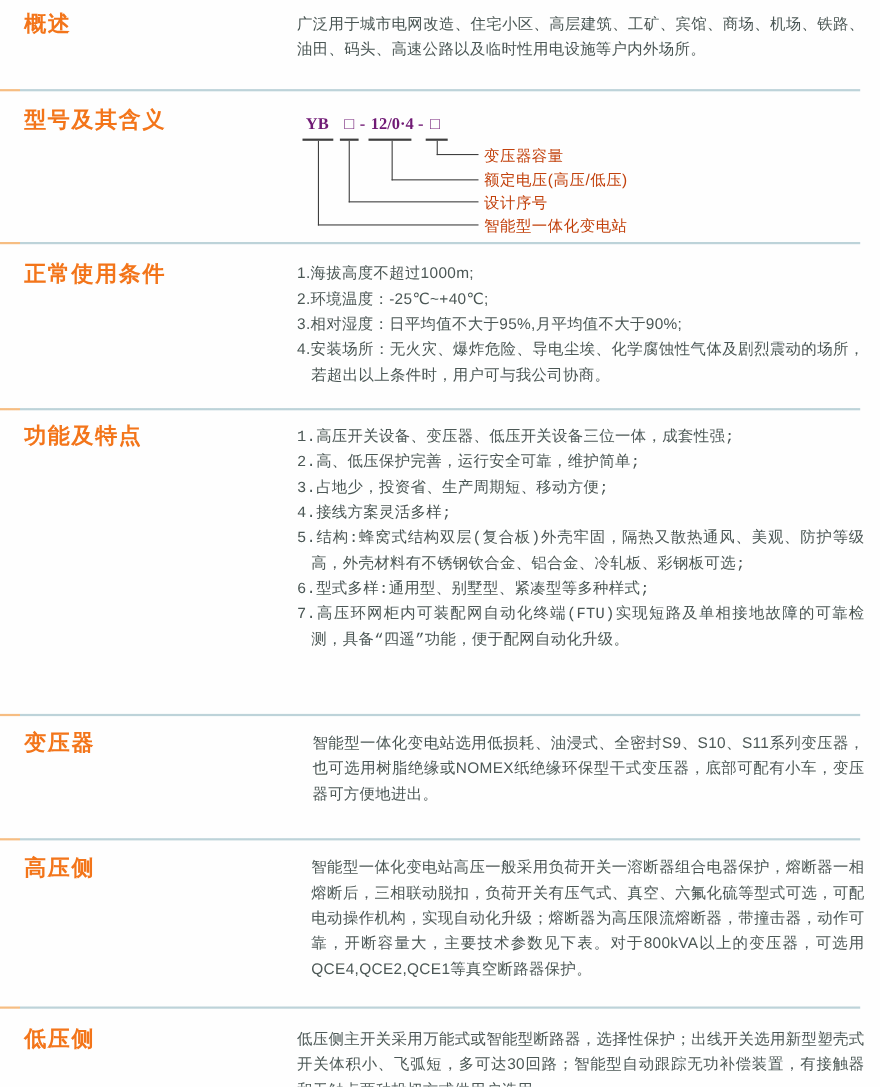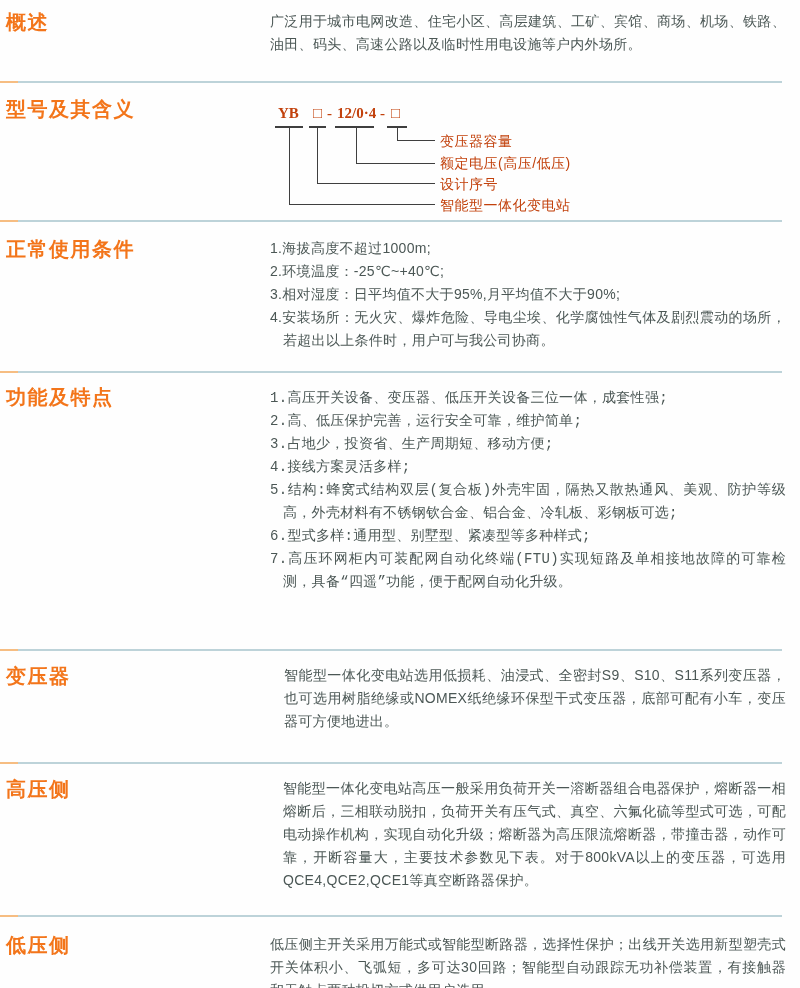--- a/index.html
+++ b/index.html
@@ -2,21 +2,21 @@
 <html><head>
 <meta charset="utf-8">
 <style>
   * { margin:0; padding:0; box-sizing:border-box; }
   html,body { background:#fefefe; }
   body {
     width:800px; height:988px; overflow:hidden; position:relative;
     font-family:"Liberation Sans","DejaVu Sans",sans-serif;
   }
   .sec { display:flex; width:800px; }
-  .sec-head { flex:0 0 270px; padding-left:6px; }
+  .sec-head { flex:0 0 270px; padding-left:22px; }
   .sec-body { flex:1 1 auto; padding-right:14px; }
   h2.heading {
     font-size:20px; font-weight:700; color:#f3751a; letter-spacing:1.5px;
     line-height:24px;
   }
   .para, .item {
     font-size:14px; line-height:23px; color:#4b5755; letter-spacing:0.3px;
     text-align:justify;
   }
   .item { padding-left:13px; text-indent:-13px; }
@@ -31,21 +31,21 @@
   .s4 { height:276px; padding-top:14px;font-family:Liberation Mono, monospace; }
   .s5 { height:111px; padding-top:13px;gap:14px; }
   .s6 { height:151px; padding-top:13px;gap:13px; }
   .s7 { height:86px;  padding-top:16px; }
 
   
   .diagram { position:relative; height:140px; width:100%; }
   .model-part {
     position:absolute; top:6px; display:inline-block;
     font-family:"Liberation Serif","DejaVu Serif",serif;
-    font-weight:700; font-size:15px; line-height:20px; color:#c2410c;
+    font-weight:700; font-size:15px; line-height:20px; color:#701a75;
   }
   .underline { position:absolute; top:29px; height:2px; background:#3f3f3f; }
   .connector {
     position:absolute; top:31px;
     border-left:1px solid #3f3f3f; border-bottom:1px solid #3f3f3f;
   }
   .diagram-label {
     position:absolute; left:170px; font-size:14px; line-height:15px;
     color:#c2410c; letter-spacing:0.5px; white-space:nowrap;
   }

